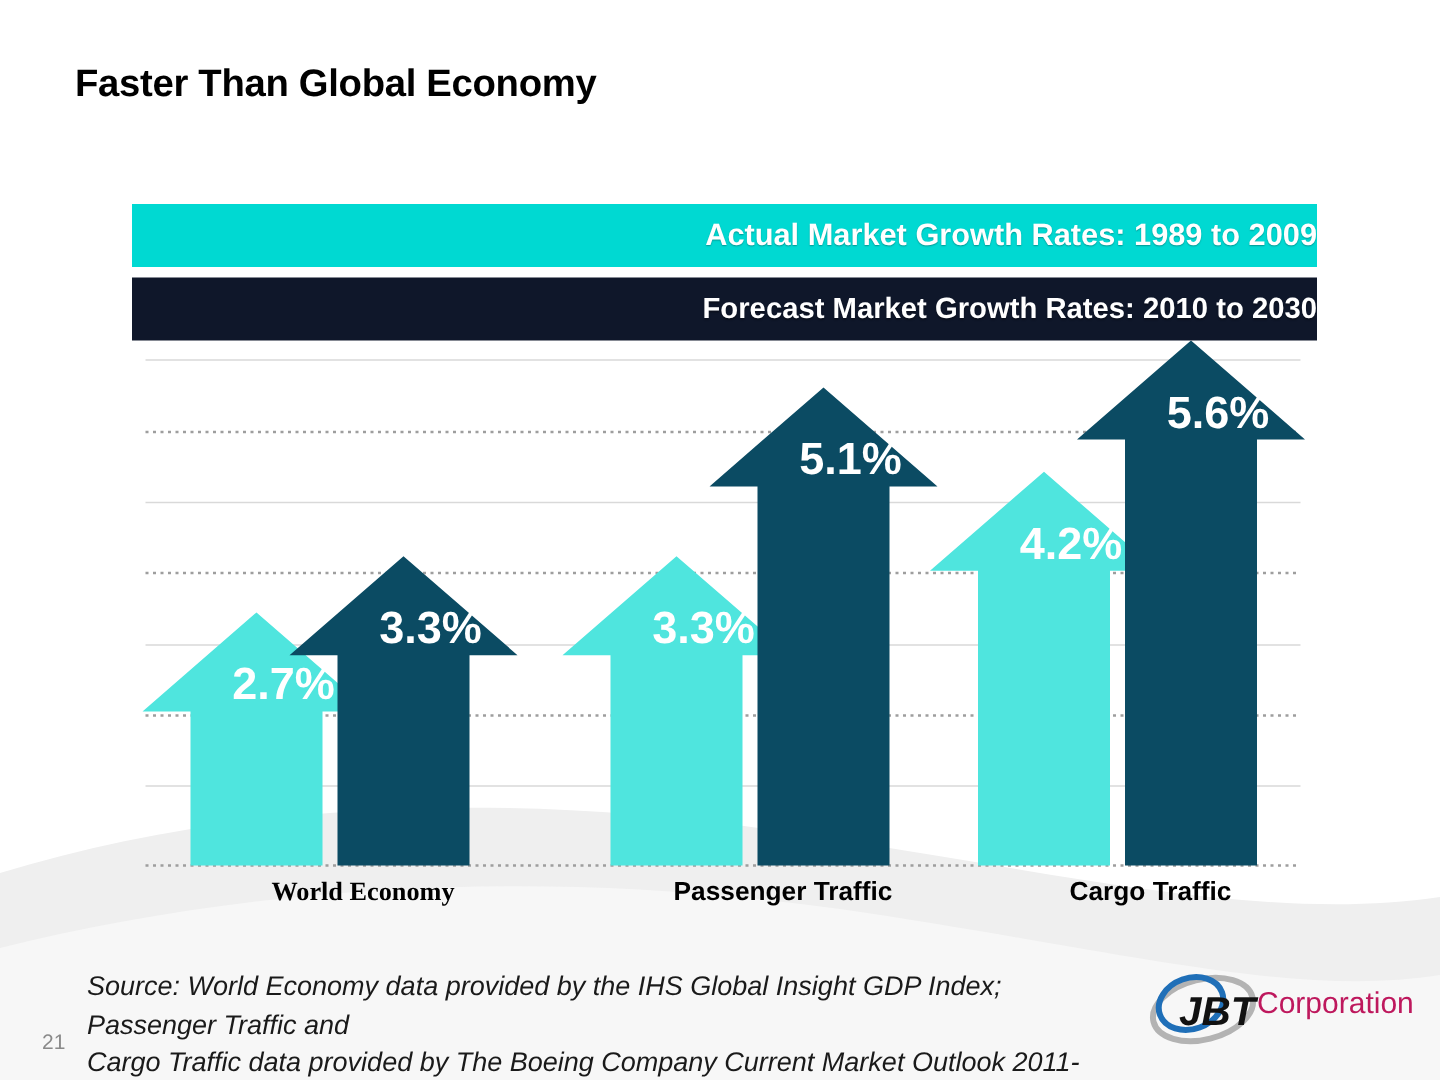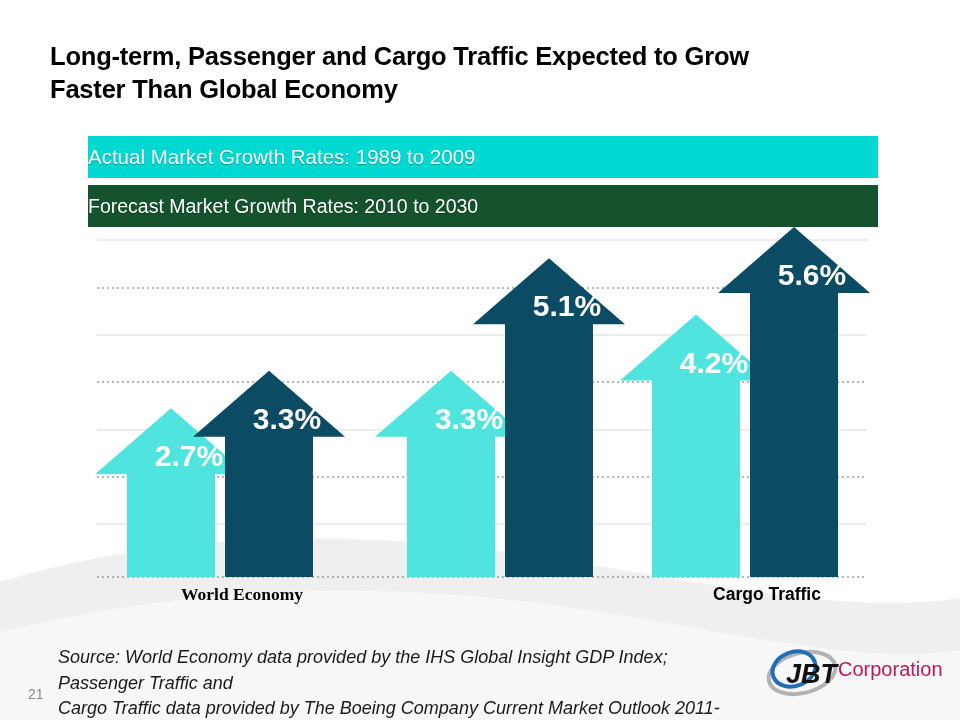--- a/index.html
+++ b/index.html
@@ -16,29 +16,29 @@
   
   .slide-title{
     position:absolute;left:50px;top:40px;width:900px;
     font-size:25.5px;font-weight:bold;color:#000000;
     line-height:1.28;letter-spacing:-0.2px;z-index:5;
   }
 
   
   .legend-wrap{position:absolute;left:88px;top:136px;width:790px;z-index:5;}
   .legend-bar{
-    width:100%;box-sizing:border-box;text-align:left;
-    color:#ffffff;font-weight:normal;
+    width:100%;box-sizing:border-box;text-align:right;
+    color:#ffffff;font-weight:bold;
     text-shadow:0 1px 1px rgba(0,0,0,.30);
   }
   .legend-actual{
     background:#00D9D2;height:42px;line-height:42px;font-size:20.5px;
   }
   .legend-forecast{
-    background:#14532d;height:42px;line-height:42px;font-size:19.5px;
+    background:#0f172a;height:42px;line-height:42px;font-size:19.5px;
     margin-top:7px;
   }
 
   
   .chart{position:absolute;left:0;top:0;width:960px;height:620px;z-index:4;}
 
   
   .cat-labels{position:absolute;left:0;top:584px;width:960px;height:30px;z-index:6;}
   .cat-label{
     position:absolute;text-align:center;
@@ -64,21 +64,20 @@
 </style>
 </head>
 <body>
 
 <svg class="bg-curve" viewBox="0 0 960 200" preserveAspectRatio="none">
   <path d="M0,62 C150,16 330,6 520,34 C700,60 840,96 960,78 L960,200 L0,200 Z" fill="#efefef"></path>
   <path d="M0,112 C170,70 360,58 560,86 C740,112 860,146 960,130 L960,200 L0,200 Z" fill="#f7f7f7"></path>
 </svg>
 
 <div class="slide-title">
-  <div>Long-term, Passenger and Cargo Traffic Expected to Grow</div>
   <div>Faster Than Global Economy</div>
 </div>
 
 <div class="legend-wrap">
   <div class="legend-bar legend-actual">Actual Market Growth Rates:  1989 to 2009</div>
   <div class="legend-bar legend-forecast">Forecast Market Growth Rates: 2010 to 2030</div>
 </div>
 
 <svg class="chart" viewBox="0 0 960 620">
   <g id="gridlines">
@@ -140,20 +139,21 @@
       <text x="287" y="428.75" fill="#ffffff" font-family="Liberation Sans, sans-serif" font-size="30" font-weight="bold" text-anchor="middle">3.3%</text>
       <text x="469" y="428.75" fill="#ffffff" font-family="Liberation Sans, sans-serif" font-size="30" font-weight="bold" text-anchor="middle">3.3%</text>
       <text x="567" y="316.25" fill="#ffffff" font-family="Liberation Sans, sans-serif" font-size="30" font-weight="bold" text-anchor="middle">5.1%</text>
       <text x="714" y="372.5" fill="#ffffff" font-family="Liberation Sans, sans-serif" font-size="30" font-weight="bold" text-anchor="middle">4.2%</text>
       <text x="812" y="285" fill="#ffffff" font-family="Liberation Sans, sans-serif" font-size="30" font-weight="bold" text-anchor="middle">5.6%</text>
     </g>
 </svg>
 
 <div class="cat-labels" id="catlabels">
     <div class="cat-label" style="left: 132px; width: 220px; font-family: Liberation Serif, serif;">World Economy</div>
+    <div class="cat-label" style="left: 412px; width: 220px;">Passenger Traffic</div>
     <div class="cat-label" style="left: 657px; width: 220px;">Cargo Traffic</div>
   </div>
 
 <div class="source-note">
   <div>Source: World Economy data provided by the IHS Global Insight  GDP Index; Passenger Traffic and</div>
   <div>Cargo Traffic data provided by The Boeing Company Current Market Outlook 2011-2030</div>
 </div>
 
 <div class="page-num">21</div>
 

